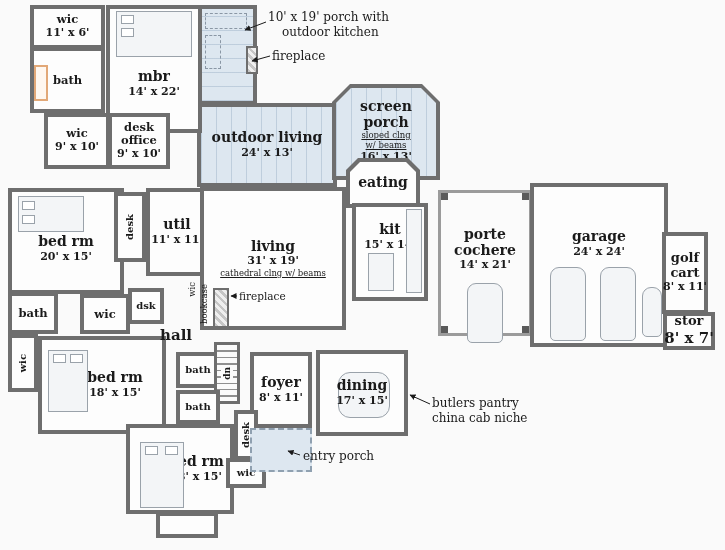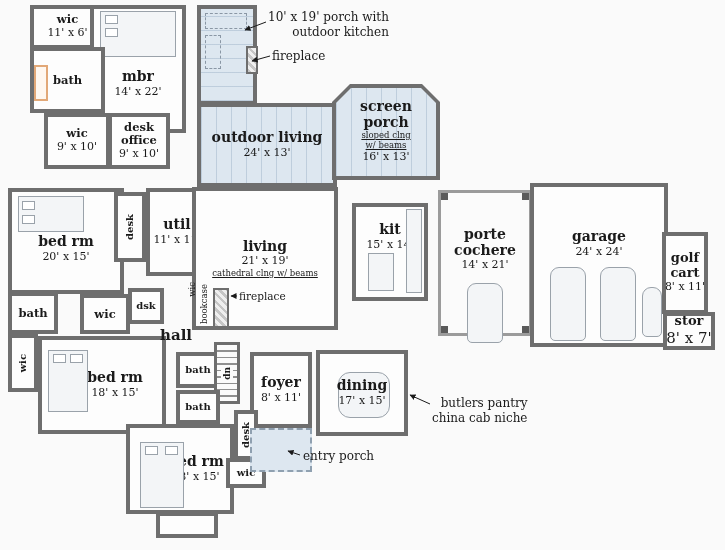--- a/index.html
+++ b/index.html
@@ -4,27 +4,27 @@
 <style>
   html,body{margin:0;padding:0;background:#fafafa;width:725px;height:550px;overflow:hidden;}
   .plan{position:relative;width:725px;height:550px;background:#fafafa;
         font-family:"DejaVu Serif",serif;color:#1a1a1a;}
   .room{position:absolute;box-sizing:border-box;border:4px solid #6e6e6e;background:#fdfdfd;
         display:flex;flex-direction:column;align-items:center;justify-content:center;text-align:center;}
   .porch{background-color:#dde7f0;}
   .beams{background-image:repeating-linear-gradient(90deg,rgba(110,140,170,.28) 0 1px,transparent 1px 15px);}
   .beams-h{background-image:repeating-linear-gradient(0deg,rgba(110,140,170,.28) 0 1px,transparent 1px 14px);}
   .roomname{font-weight:bold;font-size:14px;line-height:1.12;white-space:nowrap;}
-  .dims{font-weight:normal;font-size:11px;line-height:1.3;white-space:nowrap;}
+  .dims{font-weight:bold;font-size:11px;line-height:1.3;white-space:nowrap;}
   .md{font-size:13px;}
   .sm{font-size:11.5px;}
   .xs{font-size:10px;}
   .tiny{font-size:8.5px;line-height:1.15;white-space:nowrap;text-decoration:underline;}
   .vert{writing-mode:vertical-rl;transform:rotate(180deg);}
-  .ann{position:absolute;font-size:12px;line-height:1.25;white-space:nowrap;text-align:right;}
+  .ann{position:absolute;font-size:12px;line-height:1.25;white-space:nowrap;}
   .ann .line{display:block;}
   .furn{position:absolute;box-sizing:border-box;border:1.5px solid #9aa2aa;background:#f3f5f7;}
   .pillow{position:absolute;box-sizing:border-box;width:13px;height:9px;border:1px solid #9aa2aa;background:#ffffff;}
   .car{border-radius:9px 9px 5px 5px;}
   .hatchbox{position:absolute;box-sizing:border-box;border:2px solid #6e6e6e;
         background:repeating-linear-gradient(45deg,#c6c6c6 0 2.5px,#efefef 2.5px 5.5px);}
   .stairs{position:absolute;box-sizing:border-box;border:3px solid #6e6e6e;
         background:repeating-linear-gradient(180deg,#fbfbfb 0 5px,#909090 5px 6.5px);
         display:flex;align-items:center;justify-content:center;}
   .dn-chip{background:#fbfbfb;padding:0 1px;font-size:9px;font-weight:bold;}
@@ -62,21 +62,21 @@
       <span class="tiny">w/ beams</span>
       <span class="dims">16' x 13'</span>
     </div>
   </div>
 
   <div class="room" style="left:30px;top:5px;width:75px;height:44px">
     <span class="roomname sm">wic</span>
     <span class="dims">11' x 6'</span>
   </div>
 
-  <div class="room" style="left:90px;top:5px;width:96px;height:128px">
+  <div class="room" style="left:106px;top:5px;width:96px;height:128px">
     <div class="furn" style="left:6px;top:2px;width:76px;height:46px">
       <div class="pillow" style="left:4px;top:3px"></div>
       <div class="pillow" style="left:4px;top:16px"></div>
     </div>
     <span class="roomname" style="margin-top:30px">mbr</span>
     <span class="dims">14' x 22'</span>
   </div>
 
   <div class="room" style="left:30px;top:47px;width:75px;height:66px">
     <div class="shower" style="left:0px;top:14px;width:14px;height:36px"></div>
@@ -105,26 +105,31 @@
 
   <div class="room" style="left:114px;top:192px;width:32px;height:70px">
     <span class="roomname xs vert">desk</span>
   </div>
 
   <div class="room" style="left:146px;top:188px;width:62px;height:88px">
     <span class="roomname">util</span>
     <span class="dims">11' x 11'</span>
   </div>
 
-  <div class="room" style="left:192px;top:187px;width:146px;height:143px">
+  <div class="room" style="left:200px;top:187px;width:146px;height:143px">
     <span class="roomname">living</span>
-    <span class="dims">21' x 19'</span>
+    <span class="dims">31' x 19'</span>
     <span class="tiny">cathedral clng w/ beams</span>
   </div>
 
+  <div class="chamf cp12" style="left:346px;top:158px;width:74px;height:50px">
+    <div class="chamf-in cp10" style="background:#fdfdfd">
+      <span class="roomname">eating</span>
+    </div>
+  </div>
 
   <div class="room" style="left:352px;top:203px;width:76px;height:98px">
     <div class="furn" style="left:50px;top:2px;width:16px;height:84px"></div>
     <div class="furn" style="left:12px;top:46px;width:26px;height:38px"></div>
     <span class="roomname" style="margin-top:-30px">kit</span>
     <span class="dims">15' x 14'</span>
   </div>
 
   <div class="room" style="left:438px;top:190px;width:94px;height:146px;border-width:3px;border-color:#9b9b9b;justify-content:flex-start;padding-top:34px;background:#fbfbfb">
     <div class="post" style="left:0;top:0"></div>

